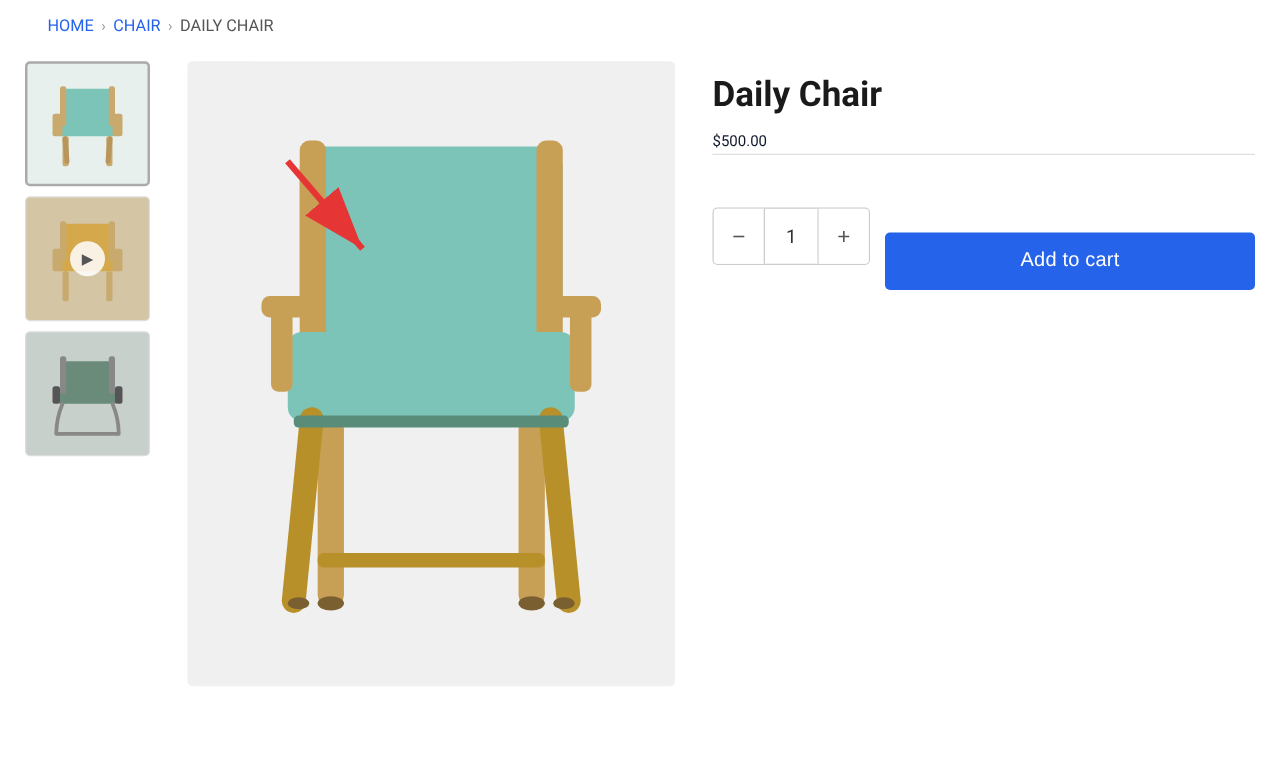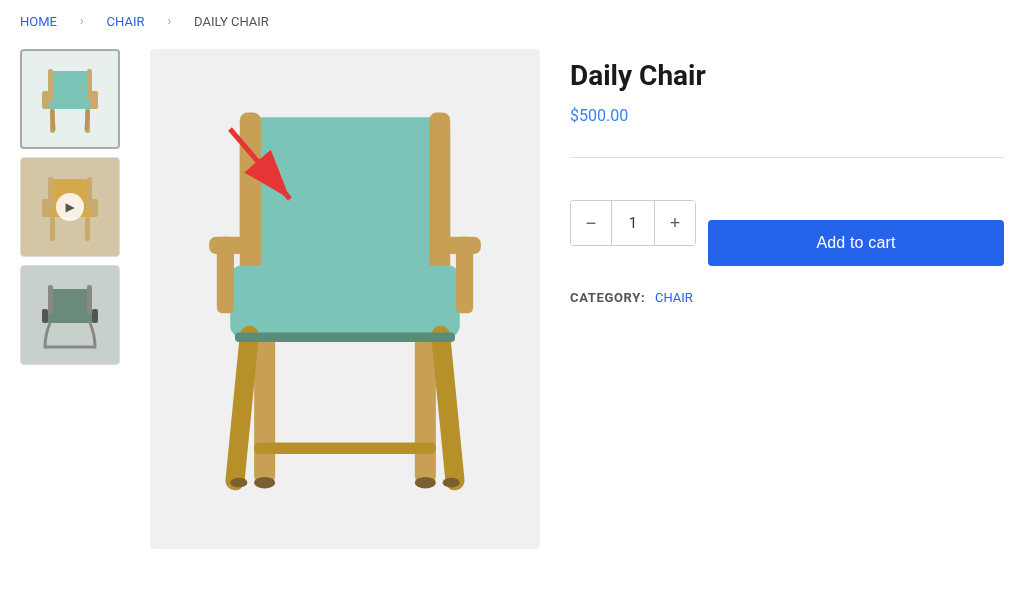--- a/index.html
+++ b/index.html
@@ -10,23 +10,24 @@
     }
     .page-wrapper {
       max-width: 1024px;
       margin: 0 auto;
       padding: 14px 20px 40px 20px;
     }
     
     .breadcrumb {
       display: flex;
       align-items: flex-start;
-      gap: 23px;
+      gap: 6px;
       font-size: 13px;
       margin-bottom: 20px;
+      margin-left: 18px;
     }
     .breadcrumb a {
       color: #2563eb;
       text-decoration: none;
     }
     .breadcrumb .separator {
       color: #999;
       font-size: 12px;
     }
     .breadcrumb .current {
@@ -106,23 +107,23 @@
       padding-top: 10px;
       min-width: 260px;
     }
     .product-title {
       font-size: 28px;
       font-weight: 700;
       color: #1a1a1a;
       margin-bottom: 14px;
     }
     .product-price {
-      font-size: 16px;
-      color: #3b82f6;
-      margin-bottom: 32px;
+      font-size: 12px;
+      color: #0f172a;
+      margin-bottom: 3px;
     }
     .divider {
       border: none;
       border-top: 1px solid #e0e0e0;
       margin-bottom: 22px;
     }
     
     .purchase-row {
       display: flex;
       gap: 12px;
@@ -322,21 +323,16 @@
 
       <div class="purchase-row">
         <div class="quantity-control">
           <button class="qty-btn">−</button>
           <div class="qty-value">1</div>
           <button class="qty-btn">+</button>
         </div>
         <button class="add-to-cart-btn">Add to cart</button>
       </div>
 
-      <div class="category-row">
-        <span class="cat-label">CATEGORY:</span>
-        &nbsp;
-        <span class="cat-value">CHAIR</span>
-      </div>
     </div>
 
   </div>
 </div>
 
 </body></html>

